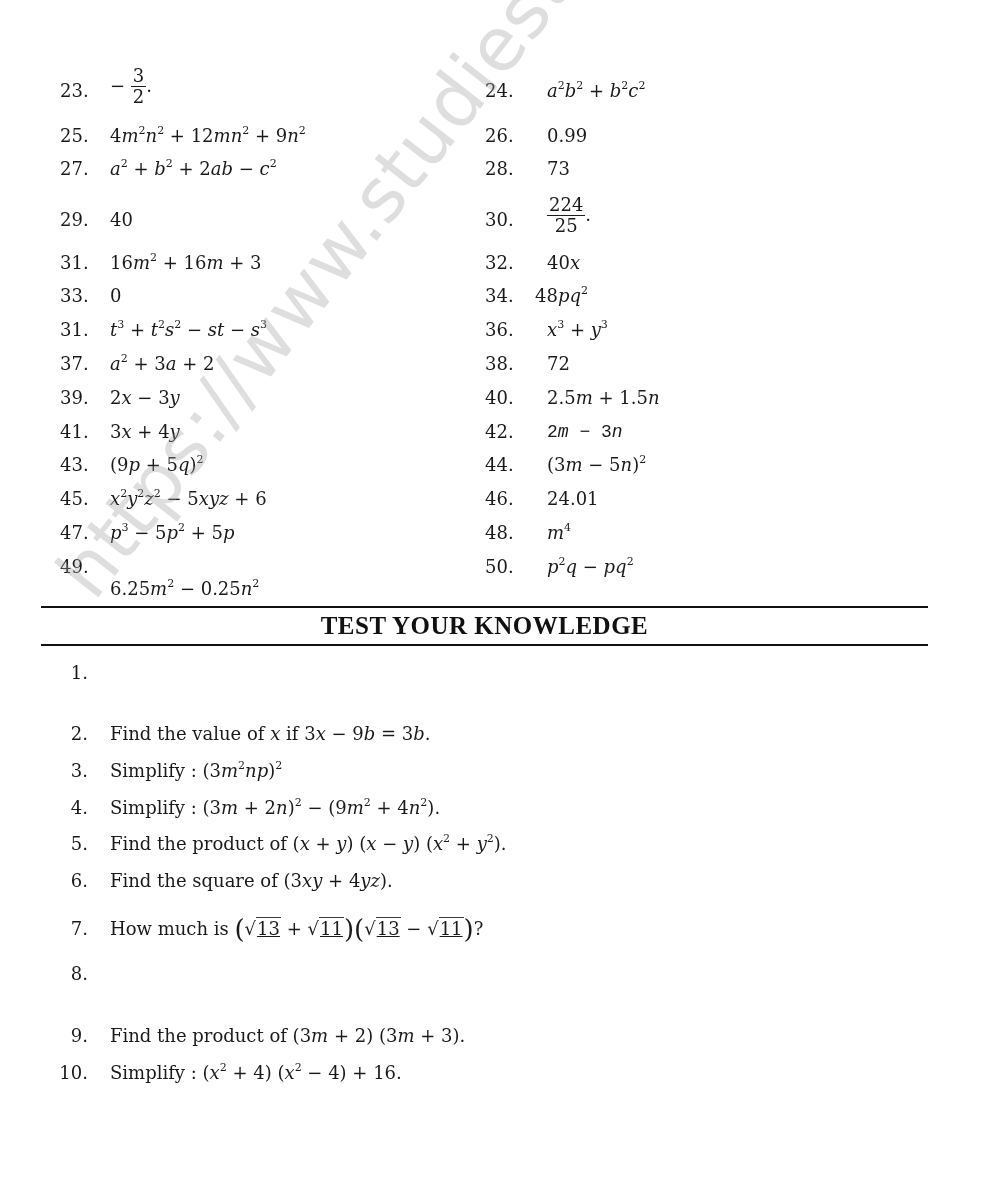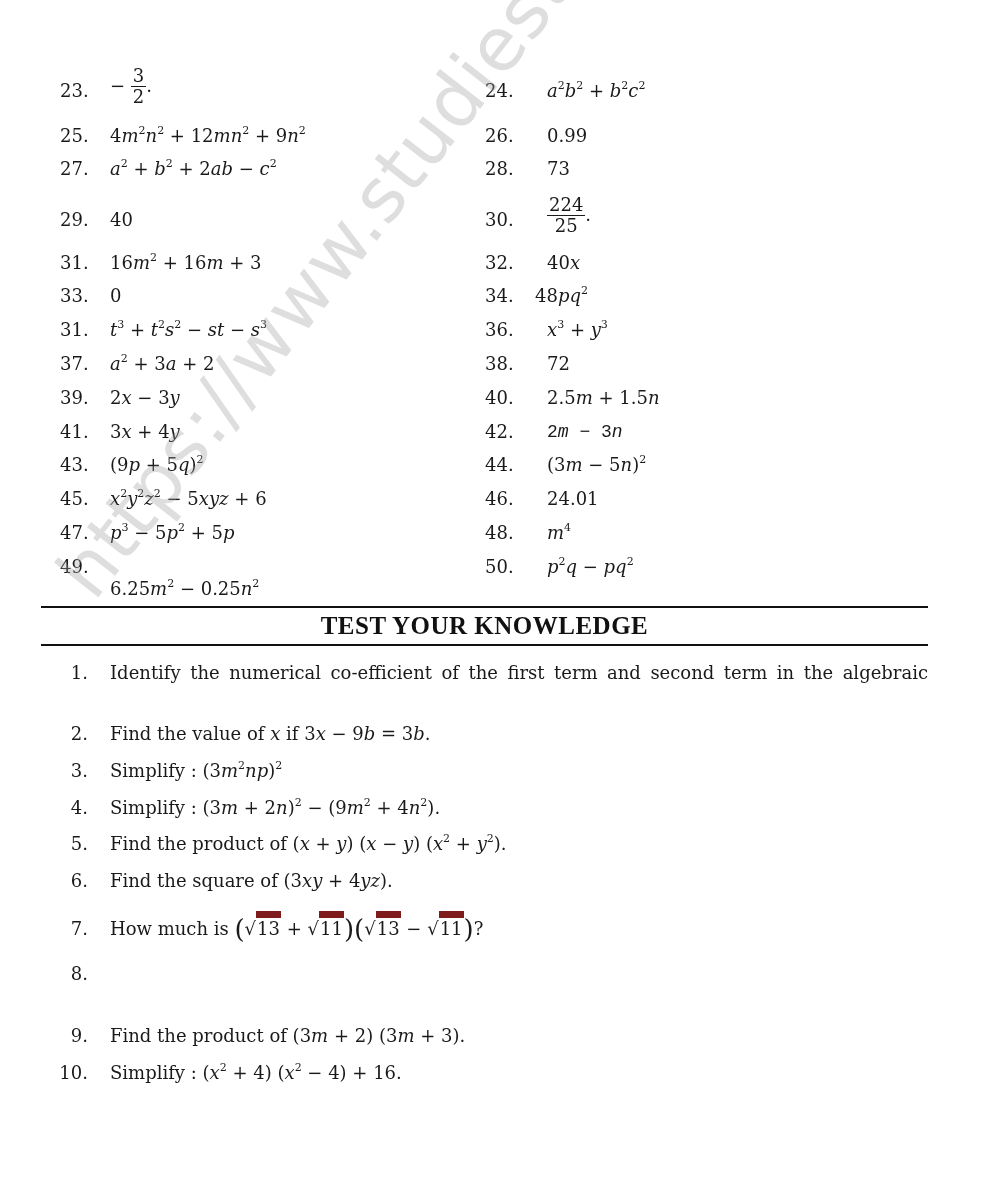--- a/index.html
+++ b/index.html
@@ -27,21 +27,21 @@
     position: absolute; left: 41px; width: 887px; top: 612px; text-align: center;
     font-family: "Liberation Serif", serif; font-weight: bold; font-size: 25px;
     letter-spacing: 0.5px; transform: scaleY(1.05); color: #111;
   }
 
   
   .q { position: absolute; left: 0; width: 981px; font-size: 18px; line-height: 26px; }
   .q .qnum { position: absolute; right: 893px; top: 0; text-align: right; }
   .q .qtext { position: absolute; left: 110px; width: 818px; top: 0; text-align: justify; text-align-last: left; }
   .sqrt { white-space: nowrap; }
-  .sqrt .rad { border-top: 7px solid #7f1d1d; padding: 0 1px; }
+  .sqrt .rad { border-top: 1px solid #7f1d1d; padding: 0 1px; text-decoration: underline; }
   .big-paren { font-size: 26px; vertical-align: -3px; font-weight: 300; }
 
   
   .watermark {
     position: absolute; left: 40px; top: 560px; width: 1000px;
     font-family: "DejaVu Sans", sans-serif; font-size: 74px; color: rgba(160,160,160,0.35);
     transform: rotate(-52deg); transform-origin: 0 0; white-space: nowrap; pointer-events: none;
     letter-spacing: 1px;
   }
 </style>
@@ -166,21 +166,20 @@
     </div>
 
   <div class="rule" style="top:606px;"></div>
   <div class="section-title">TEST YOUR KNOWLEDGE</div>
   <div class="rule" style="top:644px;"></div>
 
   <div id="questions">
       <div class="q" style="top: 660px;">
         <span class="qnum" style="right: 893px;">1.</span>
         <div class="qtext">
-          <div style="text-align: justify; text-align-last: justify;">Identify the numerical co-efficient of the first term and second term in the algebraic</div>
         </div>
       </div>
       <div class="q" style="top: 721px;">
         <span class="qnum" style="right: 893px;">2.</span>
         <div class="qtext">
           <div>Find the value of <span class="i">x</span> if 3<span class="i">x</span> − 9<span class="i">b</span> = 3<span class="i">b</span>.</div>
         </div>
       </div>
       <div class="q" style="top: 758px;">
         <span class="qnum" style="right: 893px;">3.</span>

